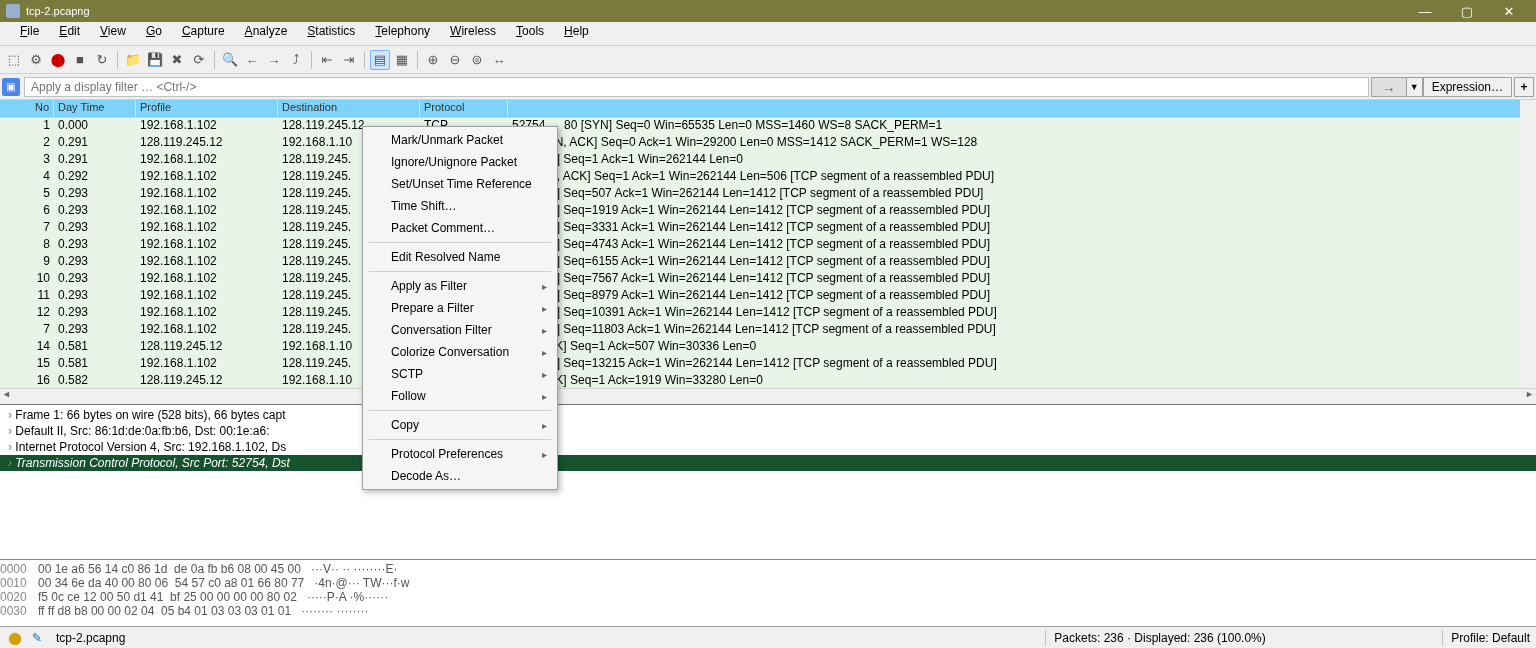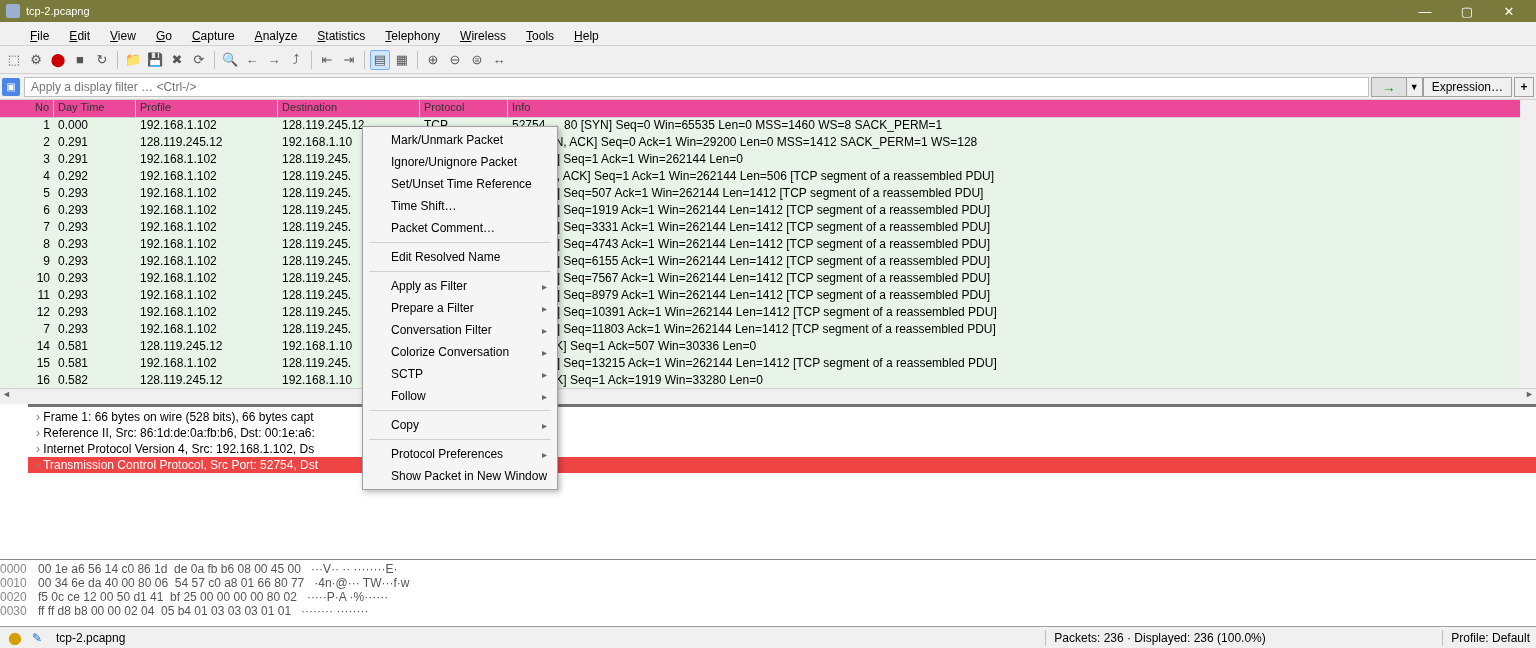--- a/index.html
+++ b/index.html
@@ -1,52 +1,52 @@
 <!DOCTYPE html>
 <html><head>
 <meta charset="utf-8">
 <style>
 * { margin: 0; padding: 0; box-sizing: border-box; font-family: "Segoe UI", Tahoma, sans-serif; font-size: 12px; }
 body { background: #fff; width: 1536px; height: 648px; overflow: hidden; display: flex; flex-direction: column; }
 .titlebar { height: 22px; background: #7a7a3c; color: #fff; display: flex; align-items: center; padding: 0 6px; }
 .titlebar .icon { width: 14px; height: 14px; background: #9bb0d0; margin-right: 6px; border-radius: 2px; }
 .titlebar .title { flex: 1; font-size: 11px; }
 .titlebar .ctrl { width: 42px; height: 22px; display: flex; align-items: center; justify-content: center; color: #fff; font-size: 13px; }
-.menubar { height: 24px; background: #f0f0f0; display: flex; align-items: flex-end; padding: 0 20px; border-bottom: 1px solid #d0d0d0; }
+.menubar { height: 24px; background: #f0f0f0; display: flex; align-items: flex-start; padding: 0 10px; border-bottom: 1px solid #d0d0d0; }
 .menubar .item { padding: 2px 10px; cursor: default; }
 .toolbar { height: 28px; background: #f0f0f0; display: flex; align-items: center; padding: 0 4px; gap: 2px; border-bottom: 1px solid #d0d0d0; }
 .tbtn { width: 20px; height: 20px; display: flex; align-items: center; justify-content: center; border: 1px solid transparent; border-radius: 2px; font-size: 13px; color:#555;}
 .tsep { width: 1px; height: 18px; background: #c0c0c0; margin: 0 3px; }
 .filterbar { height: 26px; background: #f0f0f0; display: flex; align-items: center; padding: 0 2px; border-bottom: 1px solid #d0d0d0; }
 .filterbar .bm { width: 18px; height: 18px; background: #4a86e8; border-radius: 2px; margin-right: 4px; display:flex;align-items:center;justify-content:center;color:#fff;font-size:10px;}
 .filterbar input { flex: 1; height: 20px; border: 1px solid #c0c0c0; padding: 0 6px; font-size: 12px; color:#15803d;}
 .filterbar .go { width: 36px; height: 20px; background: #e0e0e0; border: 1px solid #a0a0a0; margin-left: 2px; font-size: 14px; display: flex; align-items: center; justify-content: center; color:#0a0;}
 .filterbar .dd { width: 16px; height: 20px; border: 1px solid #a0a0a0; border-left:none; display:flex;align-items:center;justify-content:center;font-size:9px;}
 .filterbar .expr { padding: 0 8px; height: 20px; border: 1px solid #a0a0a0; display: flex; align-items: center; }
 .filterbar .plus { width: 20px; height: 20px; border: 1px solid #a0a0a0; margin-left: 2px; display: flex; align-items: center; justify-content: center; font-weight:bold;}
 .packetlist { flex: 0 0 288px; overflow: hidden; position: relative; }
-.plhead { height: 18px; background: #ec4899; display: flex; border-bottom: 1px solid #d0d0d0; }
+.plhead { height: 18px; background: #7dd3fc; display: flex; border-bottom: 1px solid #d0d0d0; }
 .plhead .col { padding: 1px 4px; border-right: 1px solid #e0e0e0; font-size: 11px; color:#333; overflow:hidden;}
 .plbody { font-family: Consolas, monospace; font-size: 12px; }
 .plrow { display: flex; height: 17px; white-space: pre; }
 .plrow.sel { background: #c8e8dc; }
 .plrow.send { background: #e8f4e8; }
 .plrow .c { padding: 0 4px; overflow: hidden; }
 .col-no { width: 54px; text-align: right; }
 .col-dt { width: 82px; }
 .col-src { width: 142px; }
 .col-dst { width: 142px; }
 .col-pr { width: 88px; }
 .col-info { flex: 1; }
 .scrollh { height: 16px; background: #f0f0f0; border-top:1px solid #d0d0d0; position:relative;}
 .scrollh::before{content:"◄";position:absolute;left:2px;top:0;font-size:9px;color:#666;}
 .scrollh::after{content:"►";position:absolute;right:2px;top:0;font-size:9px;color:#666;}
-.details { flex: 0 0 155px; overflow: hidden; border-top: 3px solid #737373; font-family: Consolas, monospace; font-size: 12px; padding: 2px 0; margin-left: 28px; }
+.details { flex: 0 0 155px; overflow: hidden; border-top: 1px solid #737373; font-family: Consolas, monospace; font-size: 12px; padding: 2px 0; }
 .details .line { padding: 1px 8px; white-space: pre; }
-.details .line.sel { background: #ef4444; color: #fff; }
+.details .line.sel { background: #14532d; color: #fff; font-style: italic; }
 .details .chev::before { content: "› "; color:#888;}
 .hexview { flex: 1; border-top: 1px solid #888; font-family: Consolas, monospace; font-size: 12px; padding: 2px 0; color: #555; white-space:pre; overflow:hidden;}
 .hexview .off { color: #888; display:inline-block; width:38px;}
 .statusbar { height: 22px; background: #f0f0f0; border-top: 1px solid #a0a0a0; display: flex; align-items: center; padding: 0 6px; }
 .statusbar .sbtn { width: 18px; height: 18px; margin-right: 4px; display:flex;align-items:center;justify-content:center;}
 .statusbar .fname { flex: 1; padding-left: 6px; }
 .statusbar .sep { width: 1px; height: 16px; background: #c0c0c0; margin: 0 8px; }
 .contextmenu { position: absolute; left: 362px; top: 126px; width: 196px; background: #f5f5f5; border: 1px solid #a0a0a0; box-shadow: 2px 2px 6px rgba(0,0,0,0.3); z-index: 100; padding:2px;}
 .contextmenu .cmi { height: 22px; padding: 0 24px 0 26px; display: flex; align-items: center; position: relative; font-size:12px;white-space:nowrap;}
 .contextmenu .csep { height: 1px; background: #d0d0d0; margin: 3px 4px; }
@@ -117,21 +117,20 @@
   <div class="plus">+</div>
 </div>
 
 <div class="packetlist" style="position:relative">
   <div class="plhead">
     <div class="col col-no">No</div>
     <div class="col col-dt">Day Time</div>
     <div class="col col-src">Profile</div>
     <div class="col col-dst">Destination</div>
     <div class="col col-pr">Protocol</div>
-    <div class="col col-info">Info</div>
   </div>
   <div class="plbody" id="plbody">
       <div class="plrow send sel"><div class="c col-no">1</div><div class="c col-dt">0.000</div><div class="c col-src">192.168.1.102</div><div class="c col-dst">128.119.245.12</div><div class="c col-pr">TCP</div><div class="c col-info">52754 → 80 [SYN] Seq=0 Win=65535 Len=0 MSS=1460 WS=8 SACK_PERM=1</div></div>
       <div class="plrow send"><div class="c col-no">2</div><div class="c col-dt">0.291</div><div class="c col-src">128.119.245.12</div><div class="c col-dst">192.168.1.10</div><div class="c col-pr"></div><div class="c col-info">754 [SYN, ACK] Seq=0 Ack=1 Win=29200 Len=0 MSS=1412 SACK_PERM=1 WS=128</div></div>
       <div class="plrow send"><div class="c col-no">3</div><div class="c col-dt">0.291</div><div class="c col-src">192.168.1.102</div><div class="c col-dst">128.119.245.</div><div class="c col-pr"></div><div class="c col-info">80 [ACK] Seq=1 Ack=1 Win=262144 Len=0</div></div>
       <div class="plrow send"><div class="c col-no">4</div><div class="c col-dt">0.292</div><div class="c col-src">192.168.1.102</div><div class="c col-dst">128.119.245.</div><div class="c col-pr"></div><div class="c col-info">80 [PSH, ACK] Seq=1 Ack=1 Win=262144 Len=506 [TCP segment of a reassembled PDU]</div></div>
       <div class="plrow send"><div class="c col-no">5</div><div class="c col-dt">0.293</div><div class="c col-src">192.168.1.102</div><div class="c col-dst">128.119.245.</div><div class="c col-pr"></div><div class="c col-info">80 [ACK] Seq=507 Ack=1 Win=262144 Len=1412 [TCP segment of a reassembled PDU]</div></div>
       <div class="plrow send"><div class="c col-no">6</div><div class="c col-dt">0.293</div><div class="c col-src">192.168.1.102</div><div class="c col-dst">128.119.245.</div><div class="c col-pr"></div><div class="c col-info">80 [ACK] Seq=1919 Ack=1 Win=262144 Len=1412 [TCP segment of a reassembled PDU]</div></div>
       <div class="plrow send"><div class="c col-no">7</div><div class="c col-dt">0.293</div><div class="c col-src">192.168.1.102</div><div class="c col-dst">128.119.245.</div><div class="c col-pr"></div><div class="c col-info">80 [ACK] Seq=3331 Ack=1 Win=262144 Len=1412 [TCP segment of a reassembled PDU]</div></div>
       <div class="plrow send"><div class="c col-no">8</div><div class="c col-dt">0.293</div><div class="c col-src">192.168.1.102</div><div class="c col-dst">128.119.245.</div><div class="c col-pr"></div><div class="c col-info">80 [ACK] Seq=4743 Ack=1 Win=262144 Len=1412 [TCP segment of a reassembled PDU]</div></div>
@@ -143,21 +142,21 @@
       <div class="plrow send"><div class="c col-no">14</div><div class="c col-dt">0.581</div><div class="c col-src">128.119.245.12</div><div class="c col-dst">192.168.1.10</div><div class="c col-pr"></div><div class="c col-info">754 [ACK] Seq=1 Ack=507 Win=30336 Len=0</div></div>
       <div class="plrow send"><div class="c col-no">15</div><div class="c col-dt">0.581</div><div class="c col-src">192.168.1.102</div><div class="c col-dst">128.119.245.</div><div class="c col-pr"></div><div class="c col-info">80 [ACK] Seq=13215 Ack=1 Win=262144 Len=1412 [TCP segment of a reassembled PDU]</div></div>
       <div class="plrow send"><div class="c col-no">16</div><div class="c col-dt">0.582</div><div class="c col-src">128.119.245.12</div><div class="c col-dst">192.168.1.10</div><div class="c col-pr"></div><div class="c col-info">754 [ACK] Seq=1 Ack=1919 Win=33280 Len=0</div></div>
     </div>
   <div class="scrollv"></div>
 </div>
 <div class="scrollh"></div>
 
 <div class="details" id="details">
     <div class="line chev">Frame 1: 66 bytes on wire (528 bits), 66 bytes capt</div>
-    <div class="line chev">Reference II, Src: 86:1d:de:0a:fb:b6, Dst: 00:1e:a6:</div>
+    <div class="line chev">Default II, Src: 86:1d:de:0a:fb:b6, Dst: 00:1e:a6:</div>
     <div class="line chev">Internet Protocol Version 4, Src: 192.168.1.102, Ds</div>
     <div class="line chev sel">Transmission Control Protocol, Src Port: 52754, Dst</div>
   </div>
 
 <div class="hexview" id="hexview"><div><span class="off">0000</span>00 1e a6 56 14 c0 86 1d  de 0a fb b6 08 00 45 00   ···V·· ·· ········E·</div><div><span class="off">0010</span>00 34 6e da 40 00 80 06  54 57 c0 a8 01 66 80 77   ·4n·@··· TW···f·w</div><div><span class="off">0020</span>f5 0c ce 12 00 50 d1 41  bf 25 00 00 00 00 80 02   ·····P·A ·%······</div><div><span class="off">0030</span>ff ff d8 b8 00 00 02 04  05 b4 01 03 03 03 01 01   ········ ········</div></div>
 
 <div class="statusbar">
   <div class="sbtn" style="color:#d4a000">⬤</div>
   <div class="sbtn" style="color:#06c">✎</div>
   <div class="fname">tcp-2.pcapng</div>
@@ -179,14 +178,14 @@
     <div class="cmi arrow">Apply as Filter</div>
     <div class="cmi arrow">Prepare a Filter</div>
     <div class="cmi arrow">Conversation Filter</div>
     <div class="cmi arrow">Colorize Conversation</div>
     <div class="cmi arrow">SCTP</div>
     <div class="cmi arrow">Follow</div>
     <div class="csep"></div>
     <div class="cmi arrow">Copy</div>
     <div class="csep"></div>
     <div class="cmi arrow">Protocol Preferences</div>
-    <div class="cmi">Show Packet in New Window</div>
+    <div class="cmi">Decode As…</div>
   </div>
 
 </body></html>

